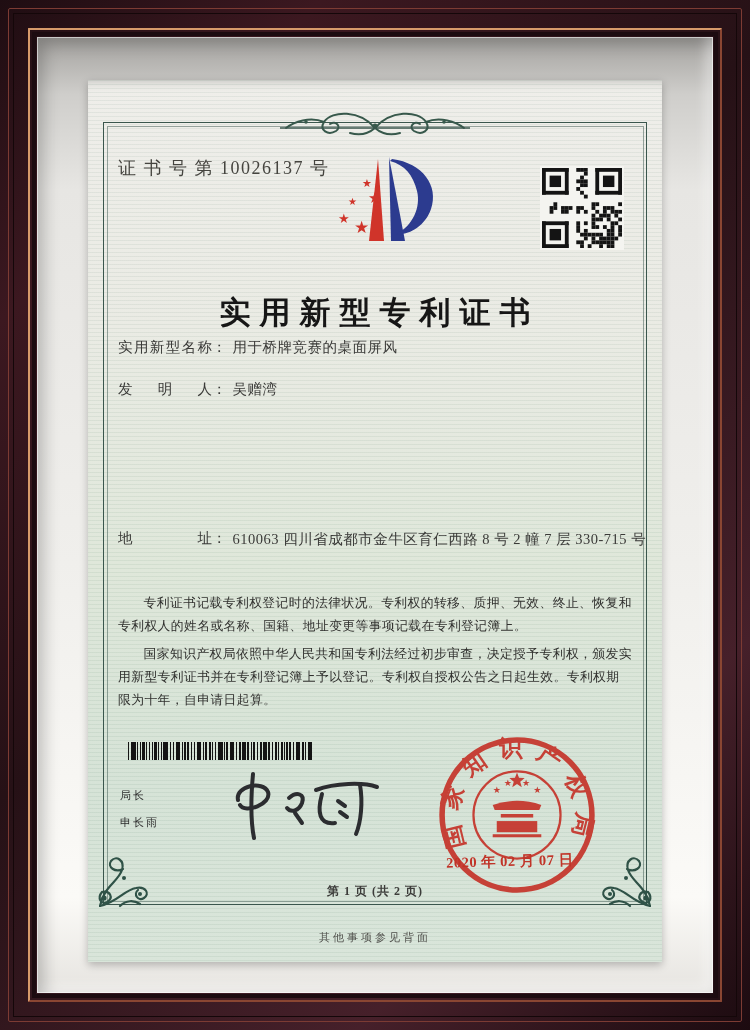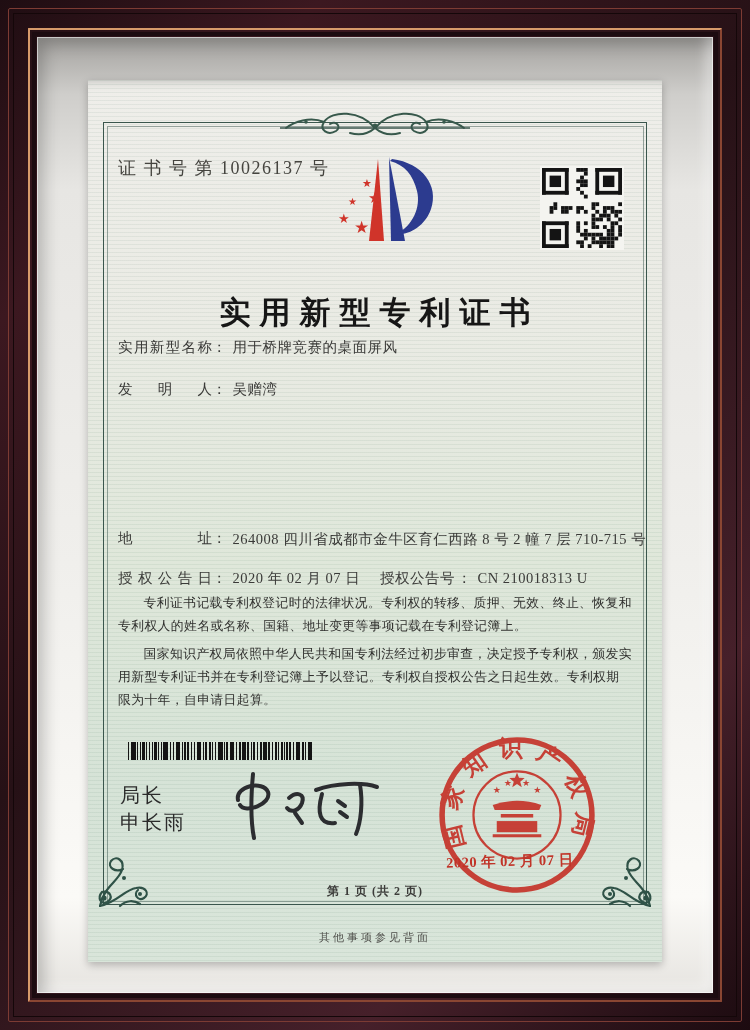--- a/index.html
+++ b/index.html
@@ -49,21 +49,21 @@
   
   .legal{position:absolute;left:30px;right:30px;top:512px;font-size:12.8px;line-height:1.82;color:#30302e;letter-spacing:.4px;}
   .legal p{margin:0 0 4px 0;text-indent:2em;}
   
   .barcode{position:absolute;left:40px;top:662px;width:186px;height:18px;
     background:
       repeating-linear-gradient(90deg,#141414 0 1.5px,transparent 1.5px 3px),
       repeating-linear-gradient(90deg,#141414 0 1px,transparent 1px 7px),
       repeating-linear-gradient(90deg,transparent 0 4px,#141414 4px 6.5px,transparent 6.5px 11px);
   }
-  .officer{position:absolute;left:32px;top:702px;font-size:20px;line-height:27px;color:#2b2b2b;letter-spacing:2px;}
+  .officer{position:absolute;left:32px;top:702px;font-size:11px;line-height:27px;color:#2b2b2b;letter-spacing:2px;}
   .signature{position:absolute;left:135px;top:688px;width:178px;height:80px;z-index:4;}
   .seal{position:absolute;left:348px;top:654px;width:162px;height:162px;z-index:5;opacity:.93;}
   .seal-date{position:absolute;left:358px;top:772px;z-index:6;font-size:14.5px;font-weight:700;color:#c13428;letter-spacing:.5px;white-space:nowrap;transform:rotate(-1.5deg);}
   .page-no{position:absolute;left:0;right:0;top:803px;text-align:center;font-size:12px;letter-spacing:1px;color:#3c3c3a;font-weight:bold;}
   .back-note{position:absolute;left:0;right:0;top:850px;text-align:center;font-size:11px;letter-spacing:3px;color:#4e4e4a;}
   
   .orn{position:absolute;pointer-events:none;}
   .orn-top{left:50%;transform:translateX(-50%);top:18px;width:190px;height:48px;}
   .orn-bl{left:2px;top:752px;width:80px;height:80px;}
   .orn-br{right:2px;top:752px;width:80px;height:80px;transform:scaleX(-1);}
@@ -255,24 +255,21 @@
 
     <div class="title">实用新型专利证书</div>
 
     <div class="row" style="top:300px">
       <span class="lbl">发明人</span><span class="colon">：</span><span class="val">吴赠湾</span>
     </div>
     <div class="row" style="top:258px">
       <span class="lbl">实用新型名称</span><span class="colon">：</span><span class="val">用于桥牌竞赛的桌面屏风</span>
     </div>
     <div class="row" style="top:449px">
-      <span class="lbl">地址</span><span class="colon">：</span><span class="addr-val">264008 四川省成都市金牛区育仁西路 8 号 2 幢 7 层 710-715 号</span>
-    </div>
-    <div class="row" style="top:489px">
-      <span class="grant-left"><span class="lbl">授权公告日</span><span class="colon">：</span><span class="val">2020 年 02 月 07 日</span></span><span class="grant-no-lbl">授权公告号</span><span class="colon">：</span><span class="val">CN 210018313 U</span>
+      <span class="lbl">地址</span><span class="colon">：</span><span class="addr-val">610063 四川省成都市金牛区育仁西路 8 号 2 幢 7 层 330-715 号</span>
     </div>
 
     <div class="legal">
       <p>专利证书记载专利权登记时的法律状况。专利权的转移、质押、无效、终止、恢复和专利权人的姓名或名称、国籍、地址变更等事项记载在专利登记簿上。</p>
       <p>国家知识产权局依照中华人民共和国专利法经过初步审查，决定授予专利权，颁发实用新型专利证书并在专利登记簿上予以登记。专利权自授权公告之日起生效。专利权期限为十年，自申请日起算。</p>
     </div>
 
     <div class="barcode"></div>
 
     <div class="officer">

